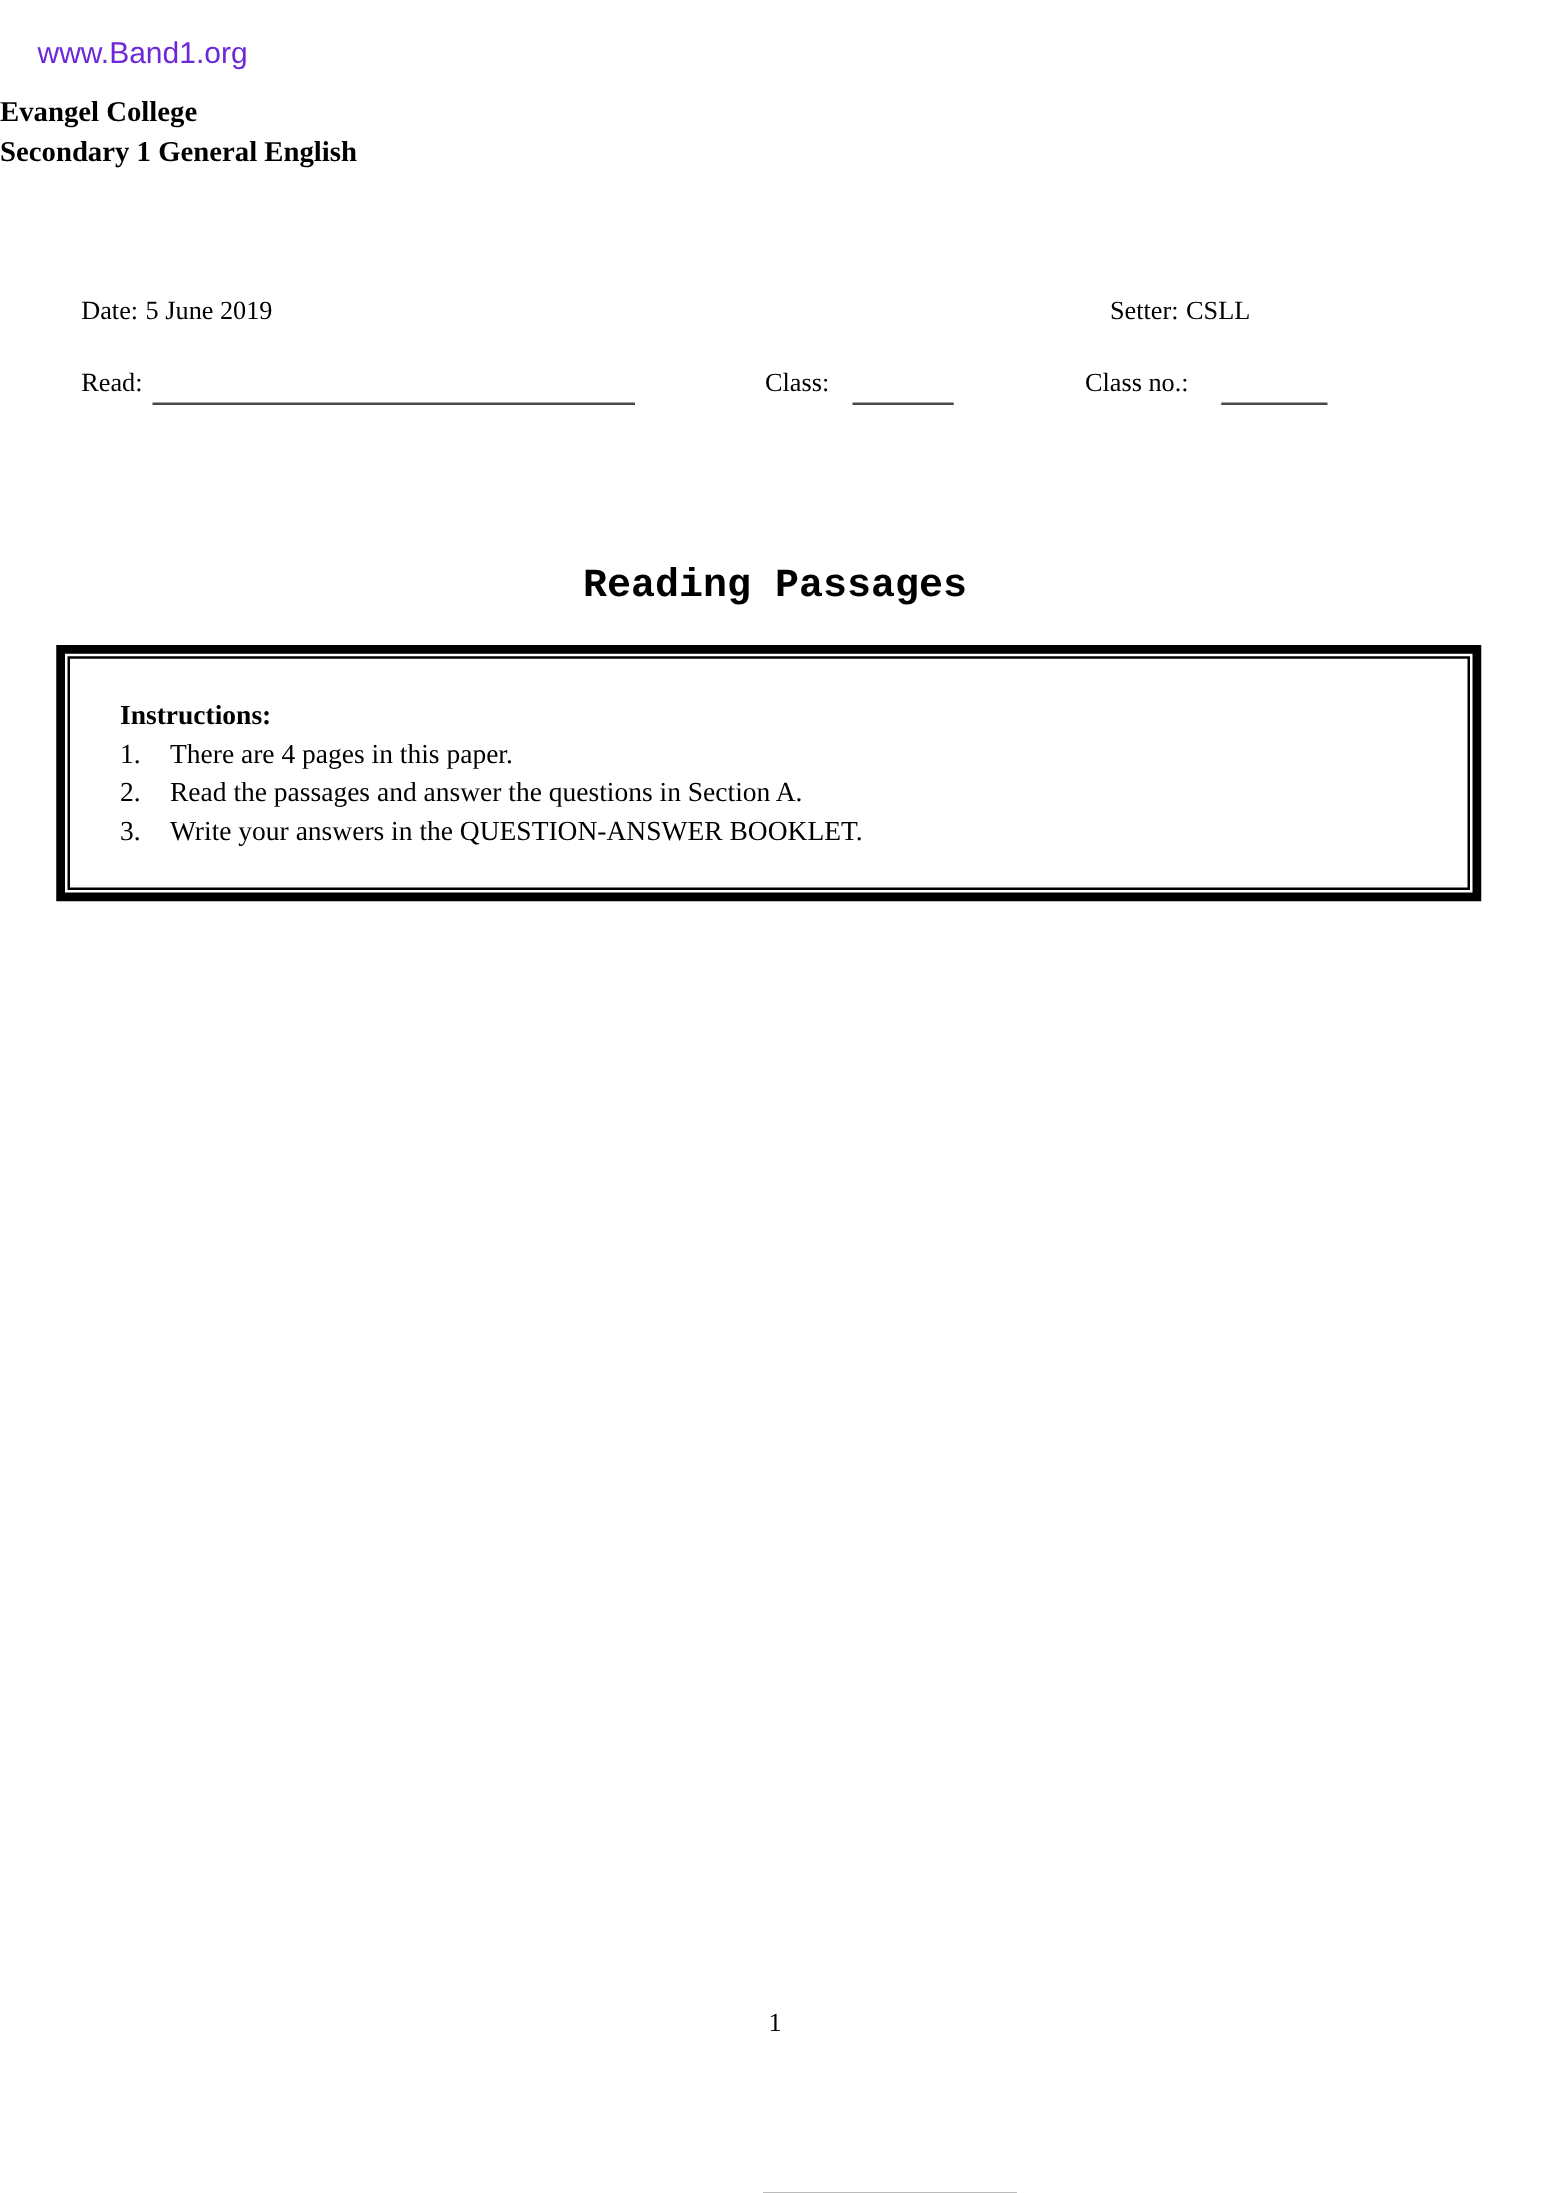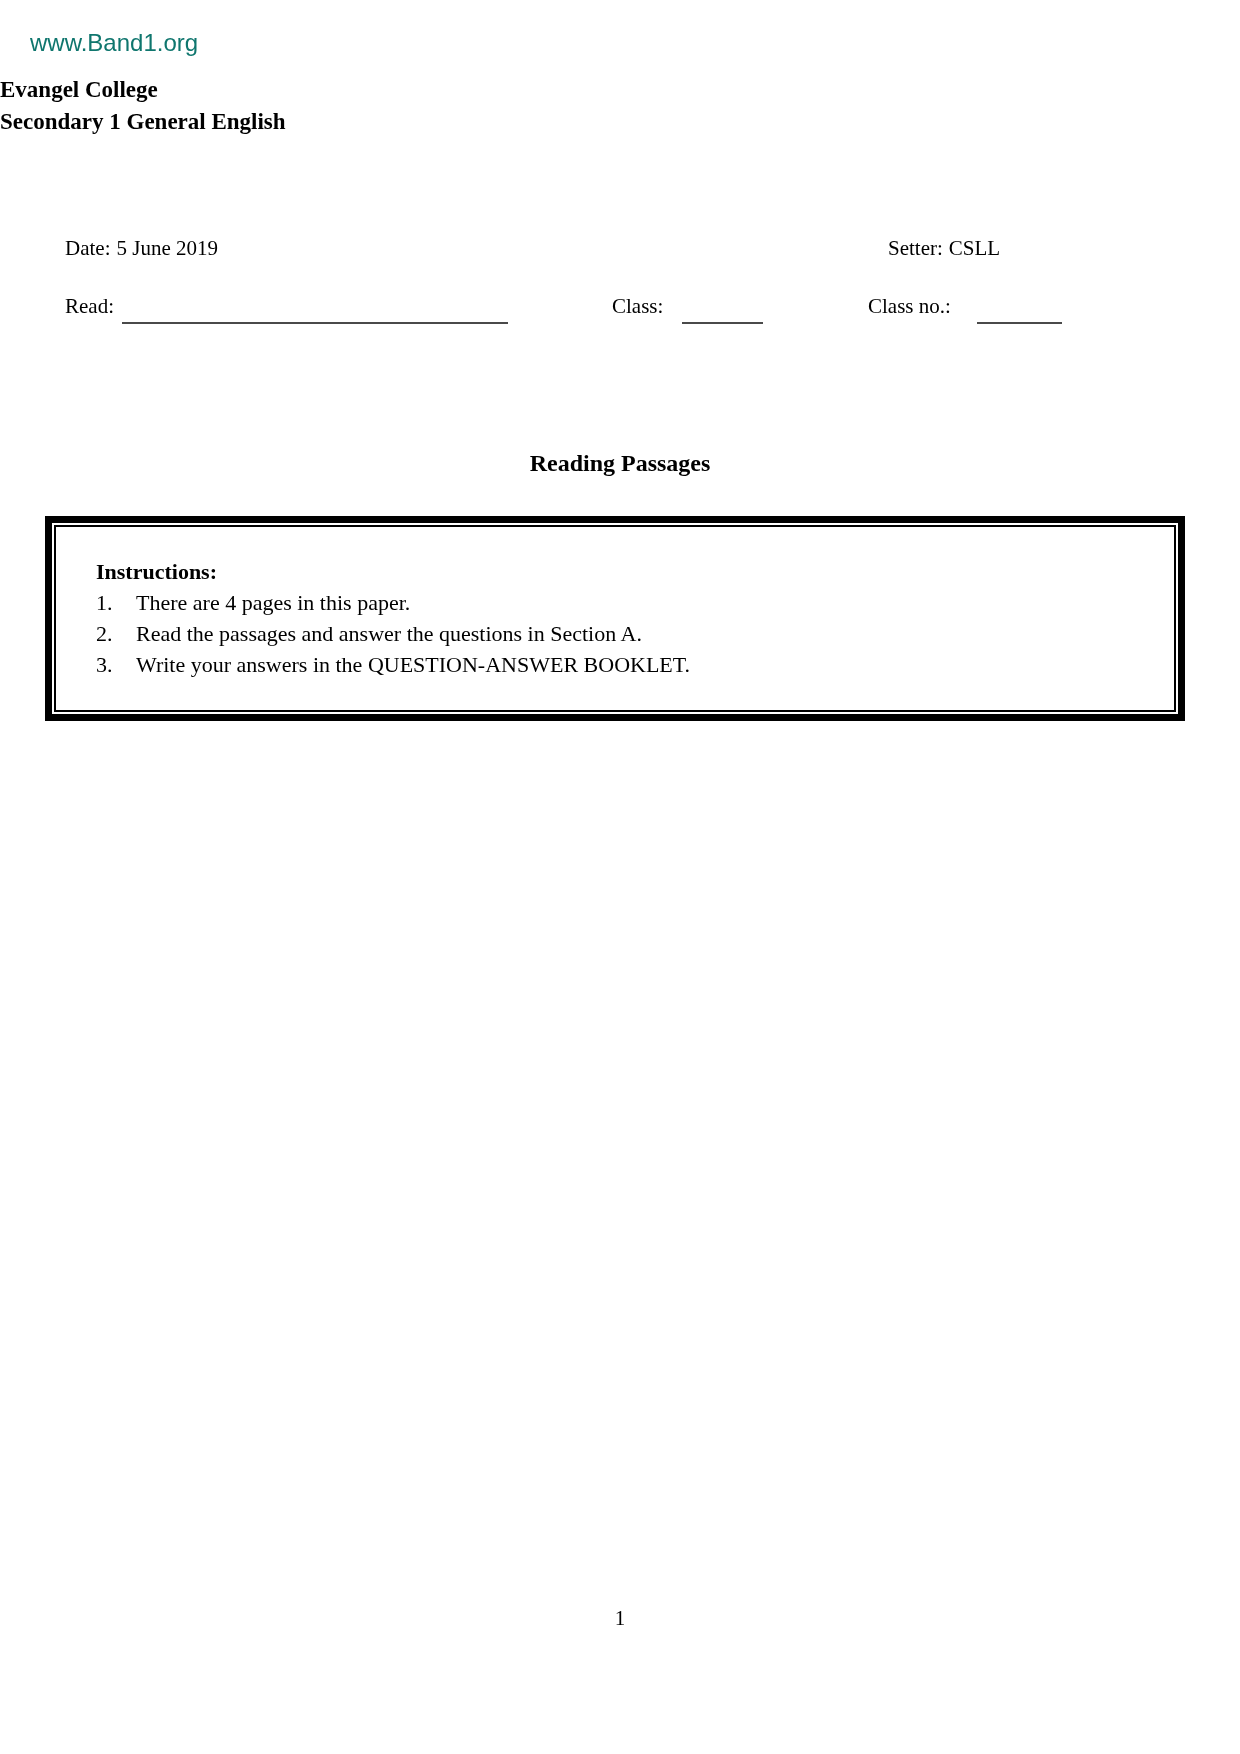--- a/index.html
+++ b/index.html
@@ -14,41 +14,41 @@
     width:1240px;height:1754px;
     background:var(--bg);
     margin:0 auto;
     overflow:hidden;
     color:var(--text);
     font-family:"Liberation Serif","DejaVu Serif",serif;
   }
   .watermark{
     position:absolute;left:30px;top:28px;
     font-family:"Liberation Sans","DejaVu Sans",sans-serif;
-    font-size:24px;line-height:30px;color:#0f766e;
+    font-size:24px;line-height:30px;color:#6d28d9;
   }
   .school-header{
     position:absolute;left:0;top:74px;width:100%;
     text-align:left;font-weight:bold;font-size:23px;line-height:32px;
   }
   .meta-row1{position:absolute;left:0;top:236px;width:100%;font-size:21px;}
   .date-field{position:absolute;left:65px;top:0;white-space:nowrap;}
   .setter-field{position:absolute;left:868px;top:0;white-space:nowrap;margin-left:20px;}
   .label-gap{margin-right:6px;}
   .name-row{position:absolute;left:0;top:294px;width:100%;font-size:21px;}
   .name-label{position:absolute;left:65px;top:0;}
   .class-label{position:absolute;left:612px;top:0;}
   .classno-label{position:absolute;left:868px;top:0;}
   .fill-line{position:absolute;height:0;border-bottom:2px solid var(--underline);}
   .name-line{left:122px;top:28px;width:386px;}
   .class-line{left:682px;top:28px;width:81px;}
   .classno-line{left:977px;top:28px;width:85px;}
   .doc-title{
     position:absolute;left:0;top:450px;width:100%;
-    text-align:center;font-weight:bold;font-size:24px;
+    text-align:center;font-weight:bold;font-size:32px;font-family:Liberation Mono, monospace;
   }
   .box-outer{
     position:absolute;left:45px;top:516px;width:1140px;height:205px;
     border:7px solid var(--box-border);box-sizing:border-box;
   }
   .box-inner{
     position:absolute;left:2px;top:2px;right:2px;bottom:2px;
     border:2px solid var(--box-border);box-sizing:border-box;
     padding:29px 30px 0 40px;
   }

